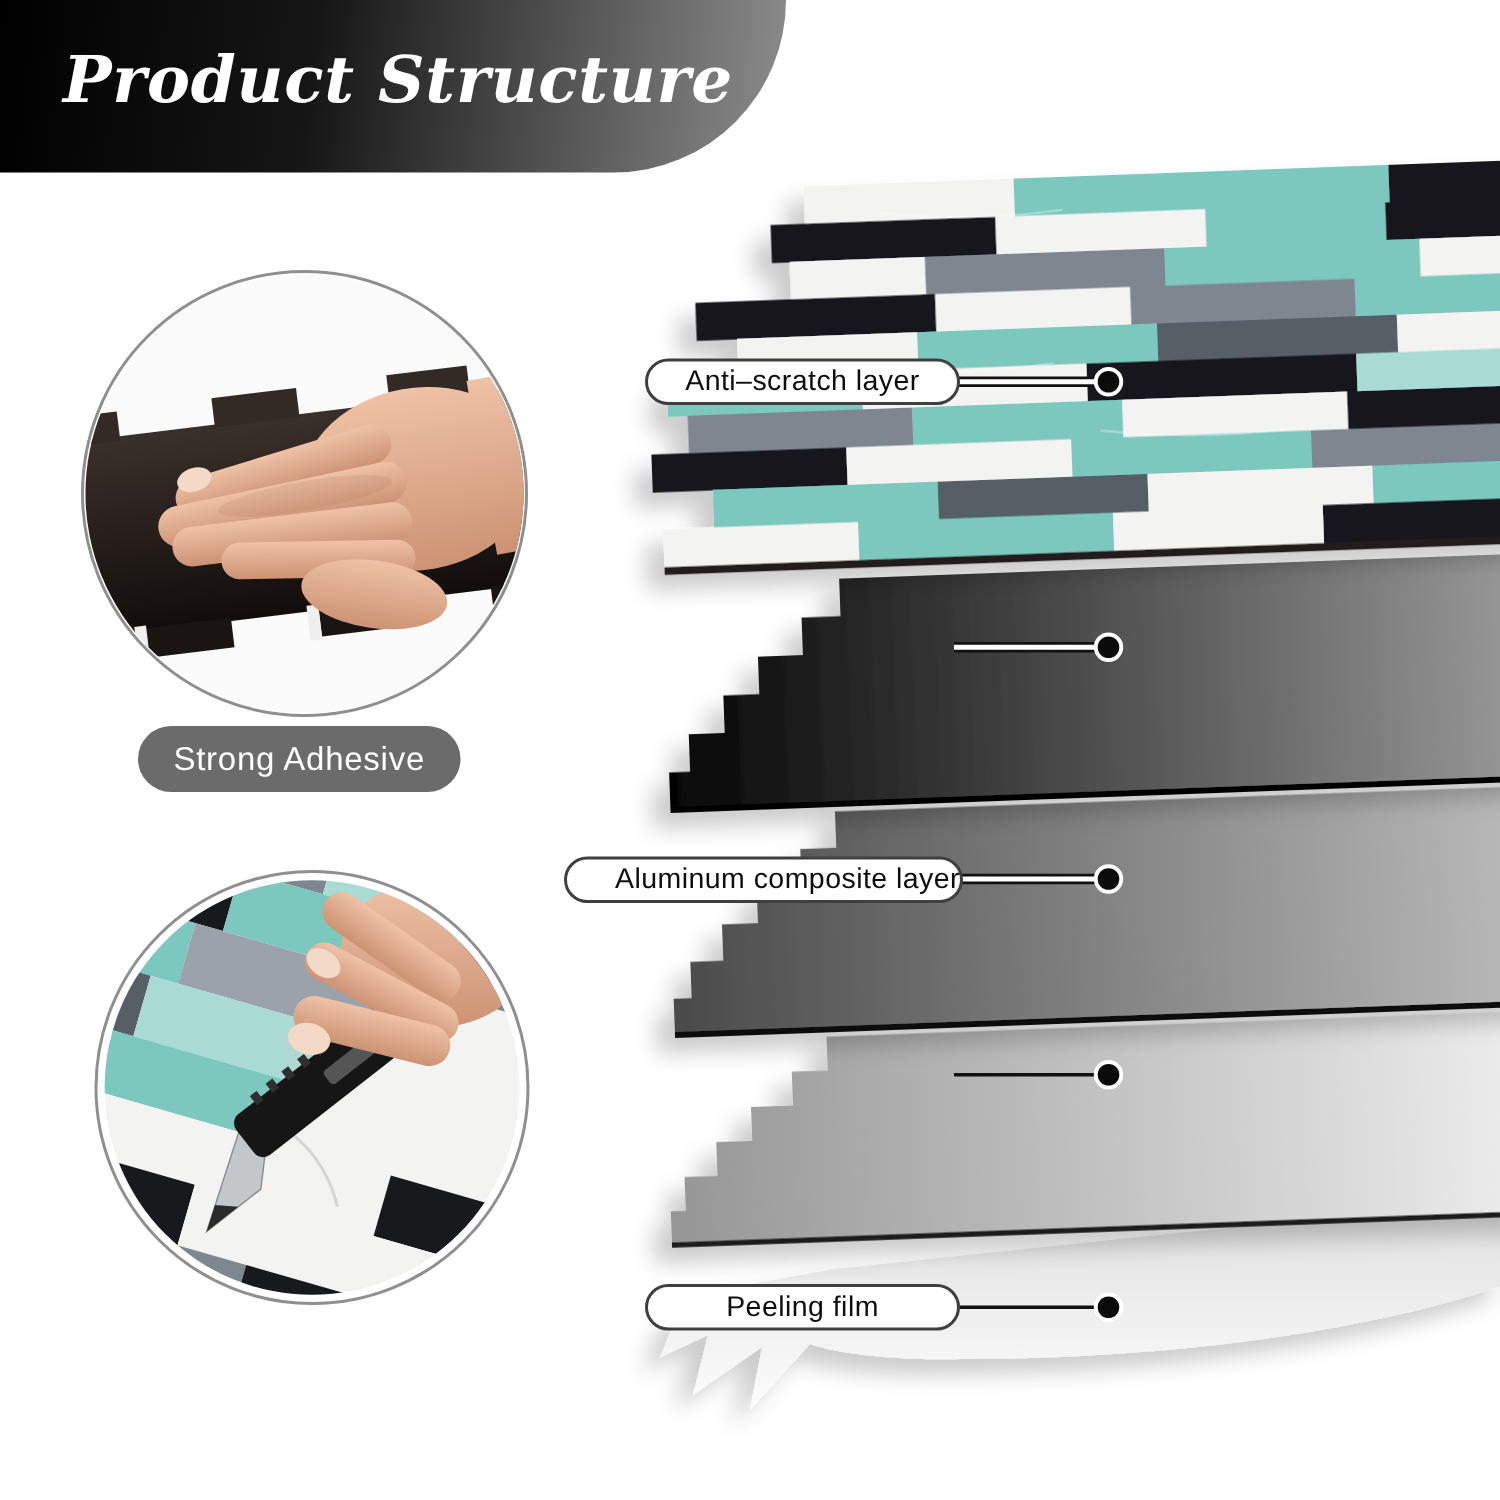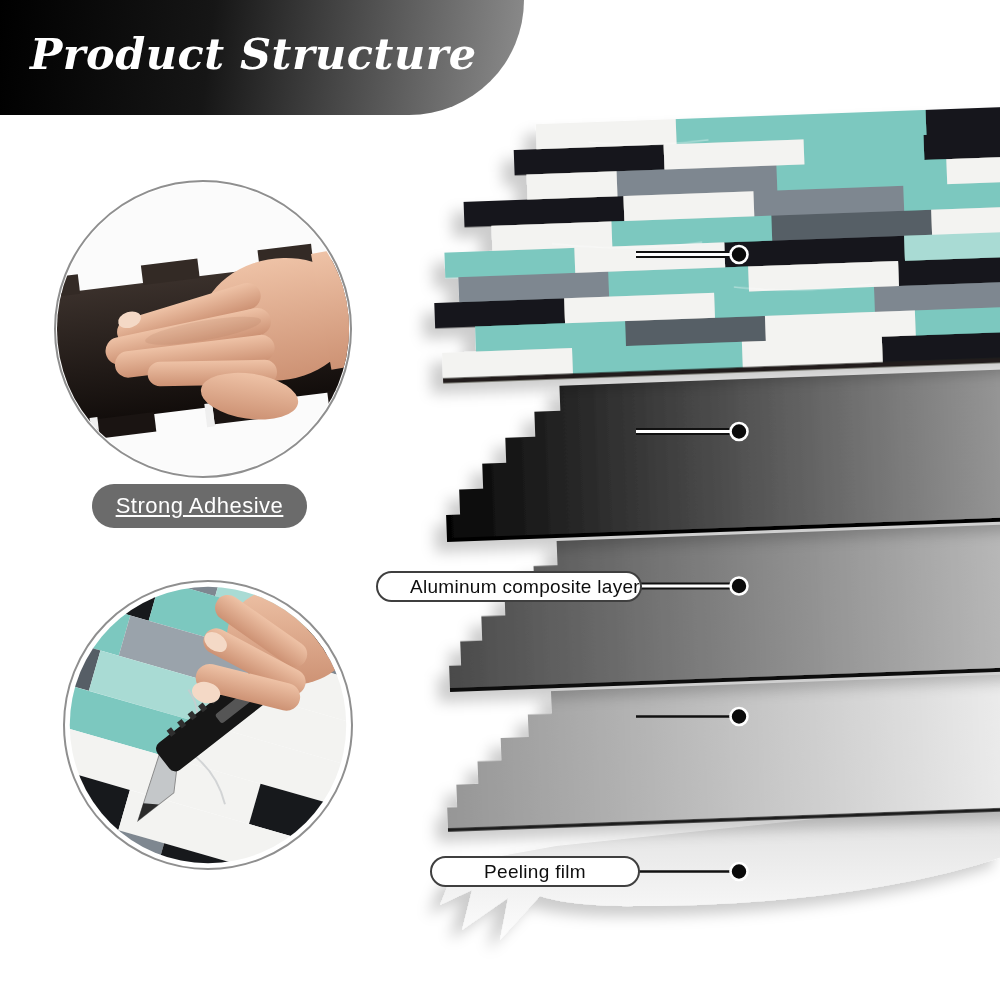--- a/index.html
+++ b/index.html
@@ -2,33 +2,33 @@
 <html><head>
 <meta charset="utf-8">
 <style>
   html,body{margin:0;padding:0;}
   .page{position:relative;width:1000px;height:1000px;background:#ffffff;overflow:hidden;
         font-family:"Liberation Sans",sans-serif;}
   
   .banner{position:absolute;left:0;top:0;width:524px;height:115px;
           background:linear-gradient(97deg,#000000 0%,#161616 40%,#8d8d8d 100%);
           border-radius:0 0 140px 0;display:flex;align-items:center;}
-  .banner h1{margin:0;padding:0 0 8px 30px;color:#ffffff;
+  .banner h1{margin:12px;padding:0 0 8px 30px;color:#ffffff;
              font-family:"DejaVu Serif",serif;font-style:italic;font-weight:bold;
              font-size:43px;letter-spacing:0.5px;white-space:nowrap;text-align:center;}
   
   .circ{position:absolute;border:2px solid #8f8f8f;border-radius:50%;overflow:hidden;background:#fff;}
   .circ svg{display:block;width:100%;height:100%;}
   .circ1{left:54px;top:180px;width:294px;height:294px;}
   .circ2{left:63px;top:580px;width:286px;height:286px;}
   
   .fp{position:absolute;left:92px;width:215px;height:44px;background:#6b6b6b;border-radius:22px;
       color:#ffffff;font-size:22px;display:flex;align-items:center;justify-content:center;
       letter-spacing:0.5px;}
-  .fp1{top:484px;text-decoration:underline;} .fp2{top:877px;}
+  .fp1{top:484px;} .fp2{top:877px;}
   
   #stack{position:absolute;left:0;top:0;width:1000px;height:1000px;}
   
   .lp{position:absolute;height:31px;background:#ffffff;border:2px solid #3f3f3f;border-radius:17px;
       display:flex;align-items:center;justify-content:center;font-size:19px;color:#0e0e0e;
       letter-spacing:0.3px;box-sizing:border-box;}
   .lp1{left:430px;top:239px;width:210px;}
   .lp2{left:394px;top:416px;width:248px;}
   .lp3{left:376px;top:571px;width:266px;justify-content:flex-end;}
   .lp4{left:430px;top:701px;width:210px;}
@@ -233,20 +233,23 @@
           <rect x="150" y="38" width="112" height="27" rx="13.5" fill="url(#skinG)" transform="rotate(35 206 51)"></rect>
           <rect x="140" y="70" width="118" height="27" rx="13.5" fill="url(#skinG)" transform="rotate(28 199 83)"></rect>
           <rect x="136" y="96" width="112" height="29" rx="14.5" fill="url(#skinG)" transform="rotate(14 192 110)"></rect>
           <ellipse cx="148" cy="116" rx="15" ry="11" fill="#f4d9c6" transform="rotate(14 148 116)"></ellipse>
           <ellipse cx="158" cy="63" rx="13" ry="9" fill="#f4d9c6" transform="rotate(35 158 63)"></ellipse>
         </g>
       </g>
     </svg>
   </div>
 
+  <div class="lp lp1">
+    <span>Anti–scratch layer</span>
+  </div>
   <div class="lp lp3">
     <span>Aluminum composite layer</span>
   </div>
   <div class="lp lp5">
     <span>Peeling film</span>
   </div>
 
 </div>
 
 </body></html>

